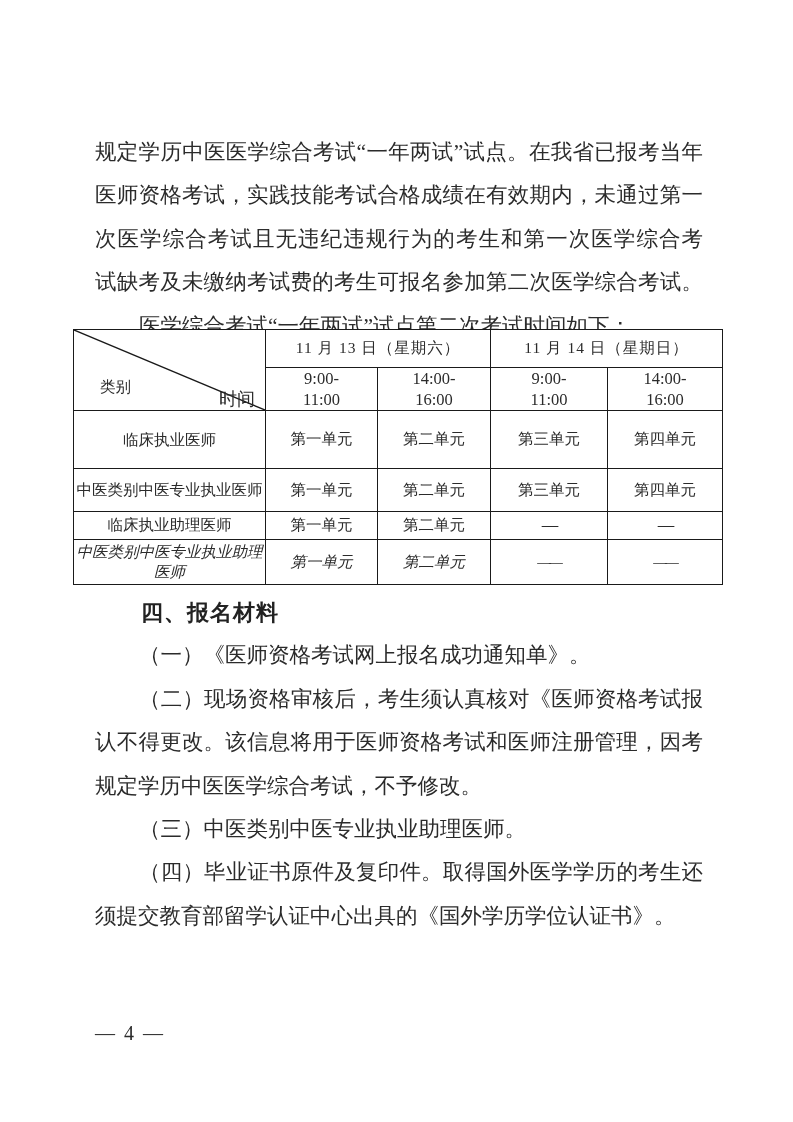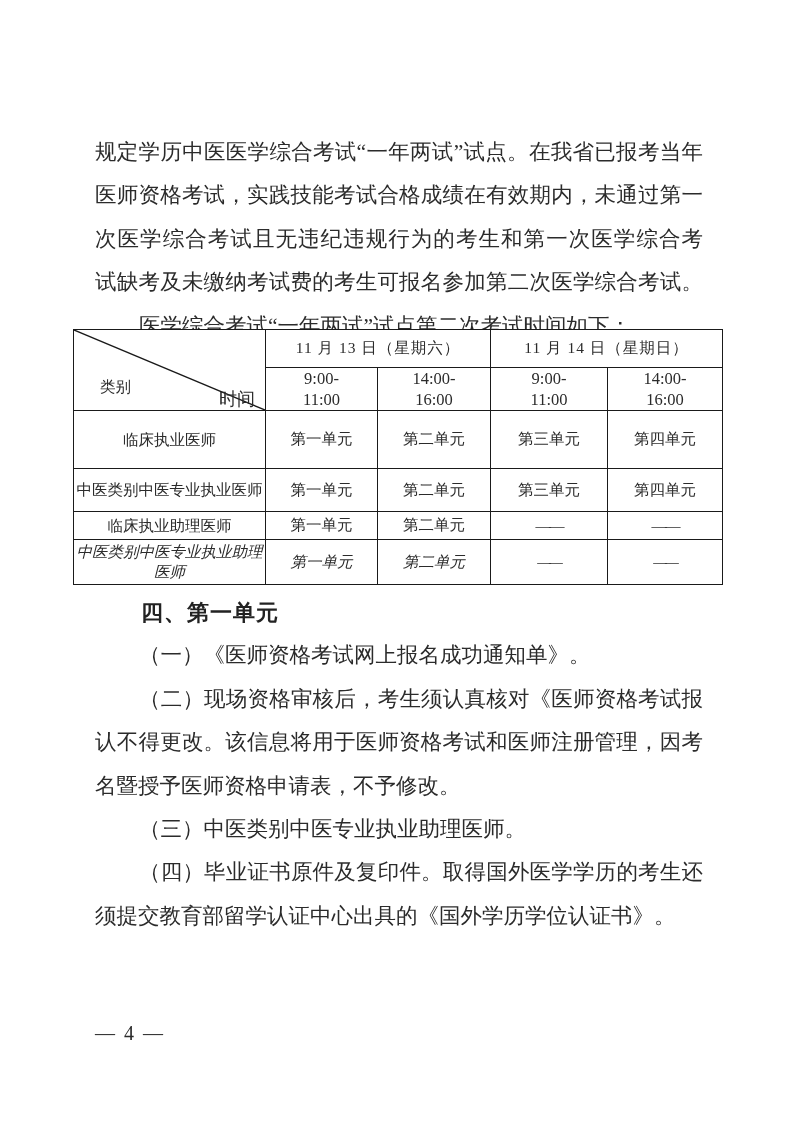--- a/index.html
+++ b/index.html
@@ -63,21 +63,21 @@
     vertical-align: middle;
     padding: 0;
     font-size: 15.5px;
     color: #2b2b2b;
     overflow: hidden;
   }
   tr.r-date  { height: 38px; }
   tr.r-time  { height: 43px; }
   tr.r-b1    { height: 58px; }
   tr.r-b2    { height: 43px; margin-left: 40px; }
-  tr.r-b3    { height: 28px; }
+  tr.r-b3    { height: 28px; font-family: Liberation Mono, monospace; }
   tr.r-b4    { height: 45px; font-style: italic; }
   td.corner { position: relative; }
   td.corner svg.diag {
     position: absolute;
     left: 0; top: 0;
     width: 100%; height: 100%;
   }
   .corner-time {
     position: absolute;
     top: 13px; right: 10px;
@@ -182,25 +182,25 @@
           <td class="unit">第一单元</td>
           <td class="unit">第二单元</td>
           <td class="dash">——</td>
           <td class="dash">——</td>
         </tr>
       </tbody>
     </table>
   </div>
 
   <div class="textblock" style="top:591px;">
-    <div class="heading-line">四、第一单元</div>
+    <div class="heading-line">四、报名材料</div>
     <div class="line ind">（一）《医师资格考试网上报名成功通知单》。</div>
     <div class="line ind j">（二）现场资格审核后，考生须认真核对《医师资格考试报</div>
     <div class="line j">认不得更改。该信息将用于医师资格考试和医师注册管理，因考</div>
-    <div class="line">名暨授予医师资格申请表，不予修改。</div>
+    <div class="line">规定学历中医医学综合考试，不予修改。</div>
     <div class="line ind">（三）中医类别中医专业执业助理医师。</div>
     <div class="line ind j">（四）毕业证书原件及复印件。取得国外医学学历的考生还</div>
     <div class="line">须提交教育部留学认证中心出具的《国外学历学位认证书》。</div>
   </div>
 
   <div class="pagenum">— 4 —</div>
 
 </div>
 
 </body></html>

